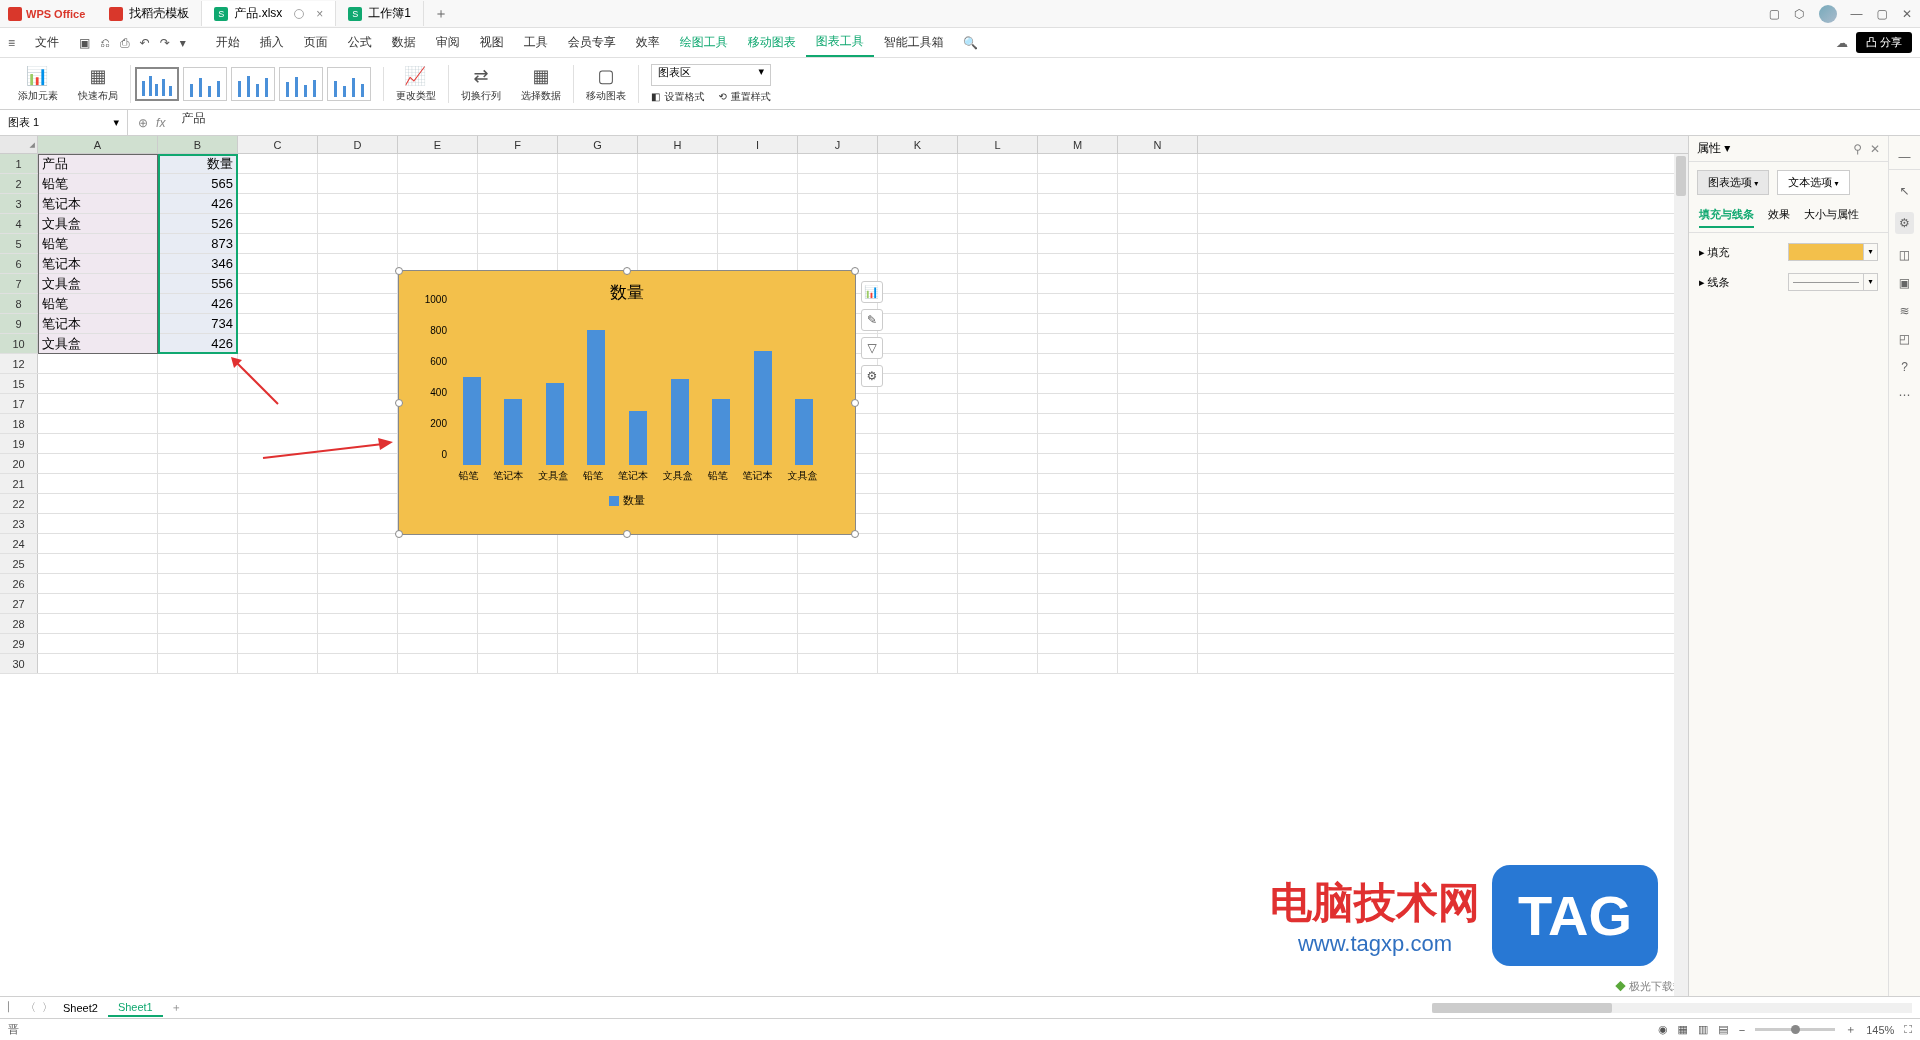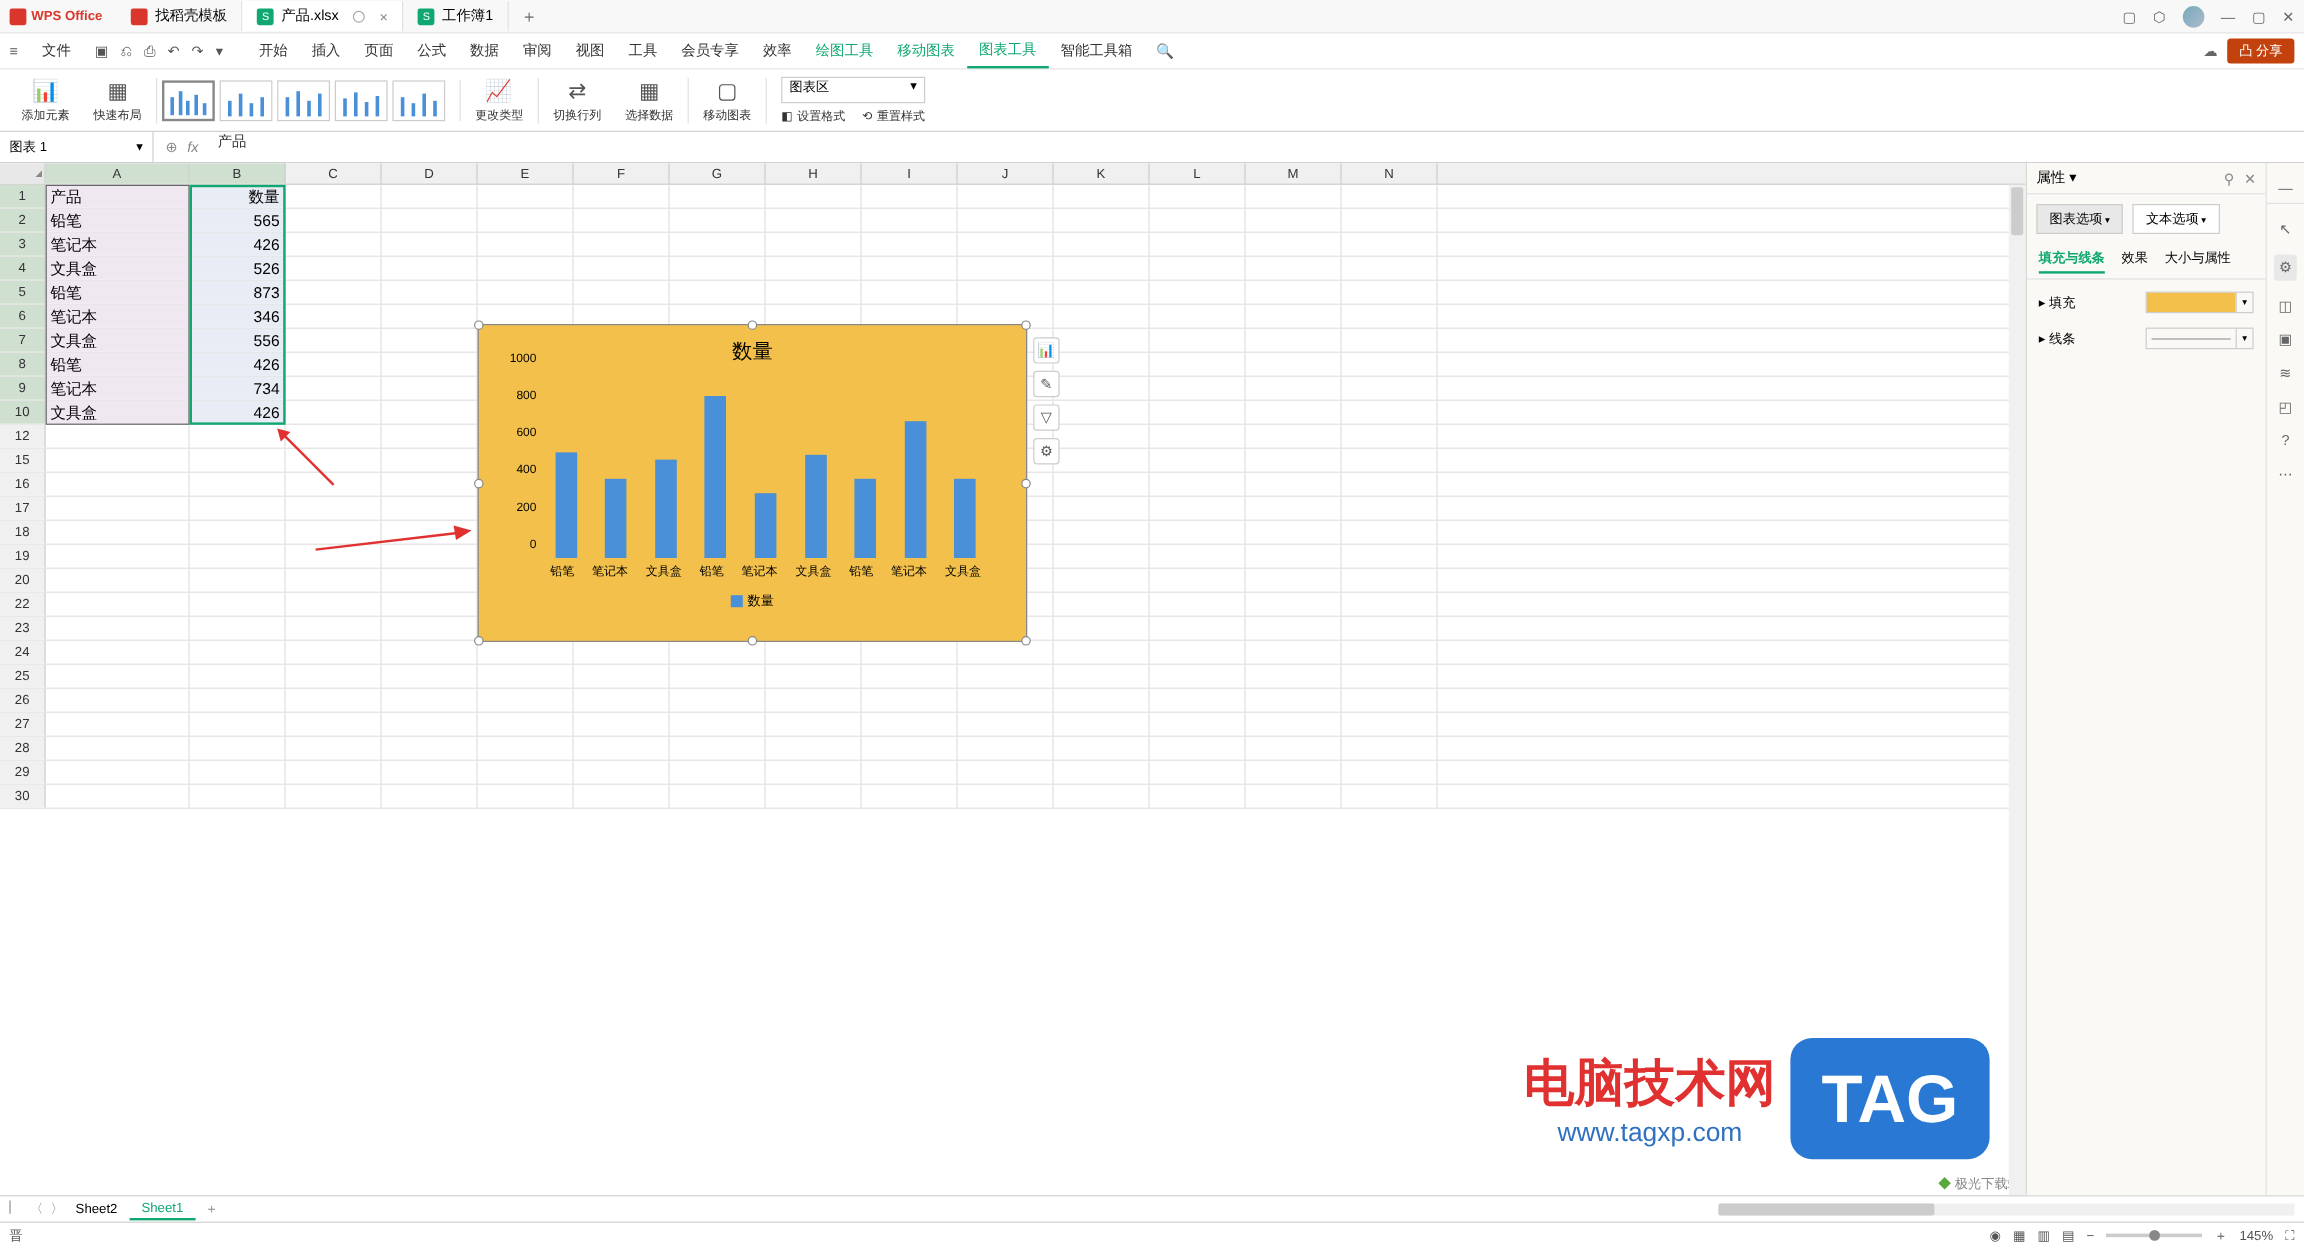--- a/index.html
+++ b/index.html
@@ -20,21 +20,21 @@
 .title-right span { color: #666; cursor: pointer; }
 .avatar { width: 18px; height: 18px; border-radius: 50%; background: linear-gradient(135deg,#7ab,#abc); }
 
 
 .menu-bar { height: 30px; background: #fff; display: flex; align-items: center; padding: 0 8px; border-bottom: 1px solid #e0e0e0; }
 .menu-icons { display: flex; gap: 10px; align-items: center; color: #555; }
 .menu-item { padding: 4px 10px; font-size: 12px; color: #333; cursor: pointer; }
 .menu-item.green { color: #10a870; }
 .menu-item.active { color: #10a870; border-bottom: 2px solid #10a870; padding-bottom: 5px; }
 .menu-right { margin-left: auto; display: flex; gap: 8px; align-items: center; }
-.share-btn { background: #c2410c; color: #fff; padding: 3px 10px; border-radius: 3px; font-size: 11px; }
+.share-btn { background: #000000; color: #fff; padding: 3px 10px; border-radius: 3px; font-size: 11px; }
 .cloud-icon { color: #666; }
 
 
 .ribbon { height: 52px; background: #fff; display: flex; align-items: center; padding: 4px 10px; border-bottom: 1px solid #d0d0d0; gap: 4px; }
 .ribbon-group { display: flex; flex-direction: column; align-items: center; padding: 0 8px; gap: 2px; }
 .ribbon-group.sep { border-right: 1px solid #e0e0e0; padding-right: 12px; }
 .ribbon-icon { font-size: 18px; color: #555; }
 .ribbon-label { font-size: 10px; color: #333; }
 .chart-styles { display: flex; gap: 4px; }
 .chart-style { width: 44px; height: 34px; border: 1px solid #ccc; background: #fff; display: flex; align-items: flex-end; justify-content: space-around; padding: 3px; cursor: pointer; }
@@ -512,37 +512,20 @@
           <div class="cell"></div>
           <div class="cell"></div>
           <div class="cell"></div>
           <div class="cell"></div>
           <div class="cell"></div>
           <div class="cell"></div>
           <div class="cell"></div>
           <div class="cell"></div>
         </div>
         <div class="row">
-          <div class="row-h">16</div>
-          <div class="cell wide"></div>
-          <div class="cell right"></div>
-          <div class="cell"></div>
-          <div class="cell"></div>
-          <div class="cell"></div>
-          <div class="cell"></div>
-          <div class="cell"></div>
-          <div class="cell"></div>
-          <div class="cell"></div>
-          <div class="cell"></div>
-          <div class="cell"></div>
-          <div class="cell"></div>
-          <div class="cell"></div>
-          <div class="cell"></div>
-        </div>
-        <div class="row">
           <div class="row-h">17</div>
           <div class="cell wide"></div>
           <div class="cell right"></div>
           <div class="cell"></div>
           <div class="cell"></div>
           <div class="cell"></div>
           <div class="cell"></div>
           <div class="cell"></div>
           <div class="cell"></div>
           <div class="cell"></div>
@@ -581,20 +564,37 @@
           <div class="cell"></div>
           <div class="cell"></div>
           <div class="cell"></div>
           <div class="cell"></div>
           <div class="cell"></div>
           <div class="cell"></div>
           <div class="cell"></div>
         </div>
         <div class="row">
           <div class="row-h">20</div>
+          <div class="cell wide"></div>
+          <div class="cell right"></div>
+          <div class="cell"></div>
+          <div class="cell"></div>
+          <div class="cell"></div>
+          <div class="cell"></div>
+          <div class="cell"></div>
+          <div class="cell"></div>
+          <div class="cell"></div>
+          <div class="cell"></div>
+          <div class="cell"></div>
+          <div class="cell"></div>
+          <div class="cell"></div>
+          <div class="cell"></div>
+        </div>
+        <div class="row">
+          <div class="row-h">21</div>
           <div class="cell wide"></div>
           <div class="cell right"></div>
           <div class="cell"></div>
           <div class="cell"></div>
           <div class="cell"></div>
           <div class="cell"></div>
           <div class="cell"></div>
           <div class="cell"></div>
           <div class="cell"></div>
           <div class="cell"></div>

